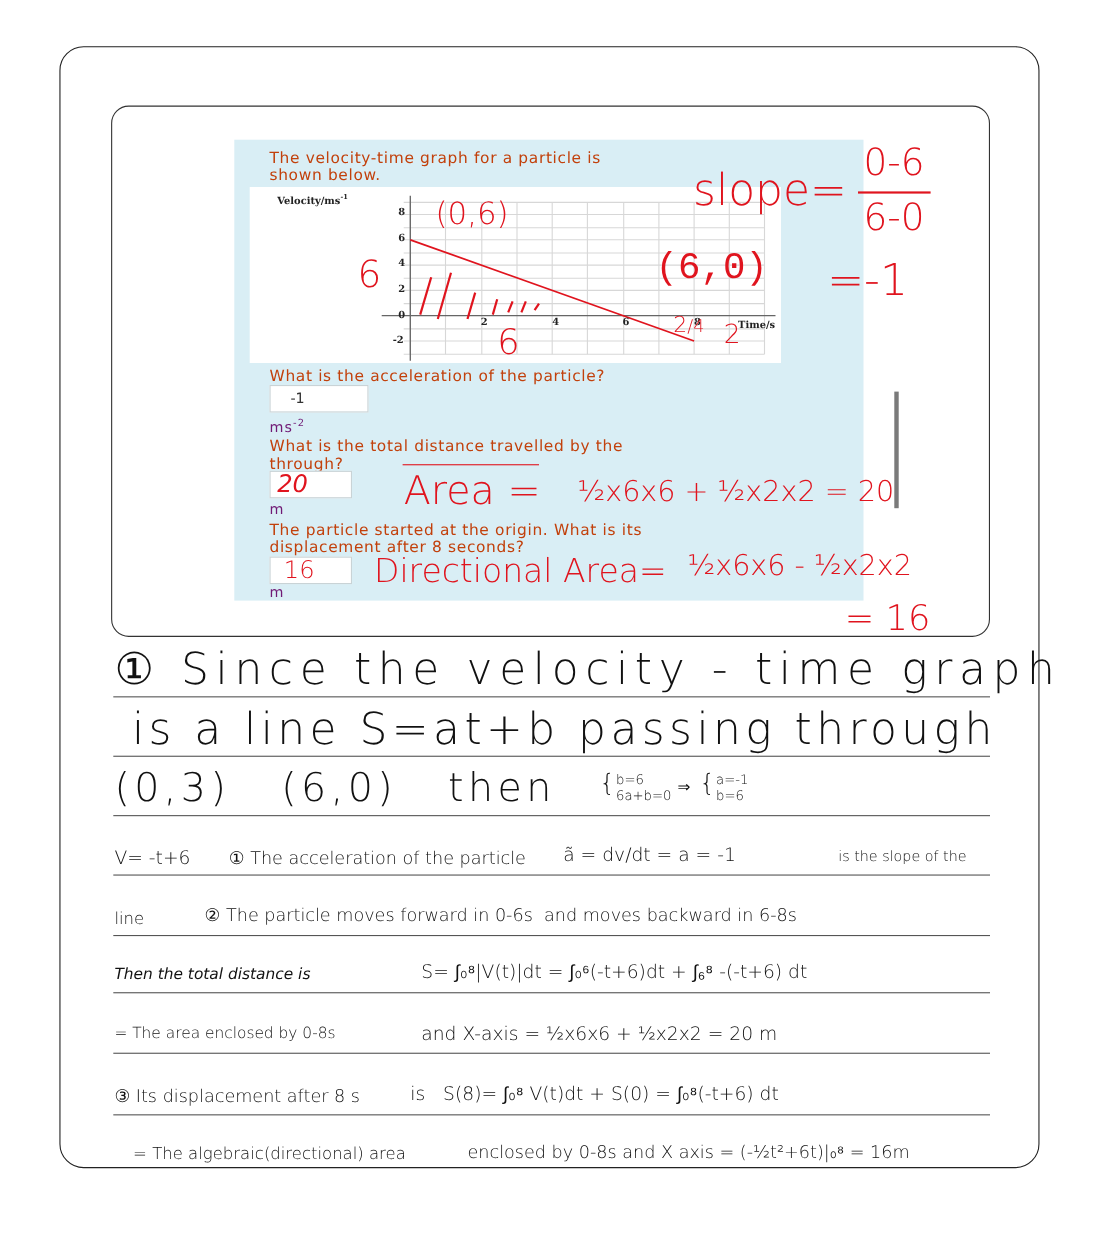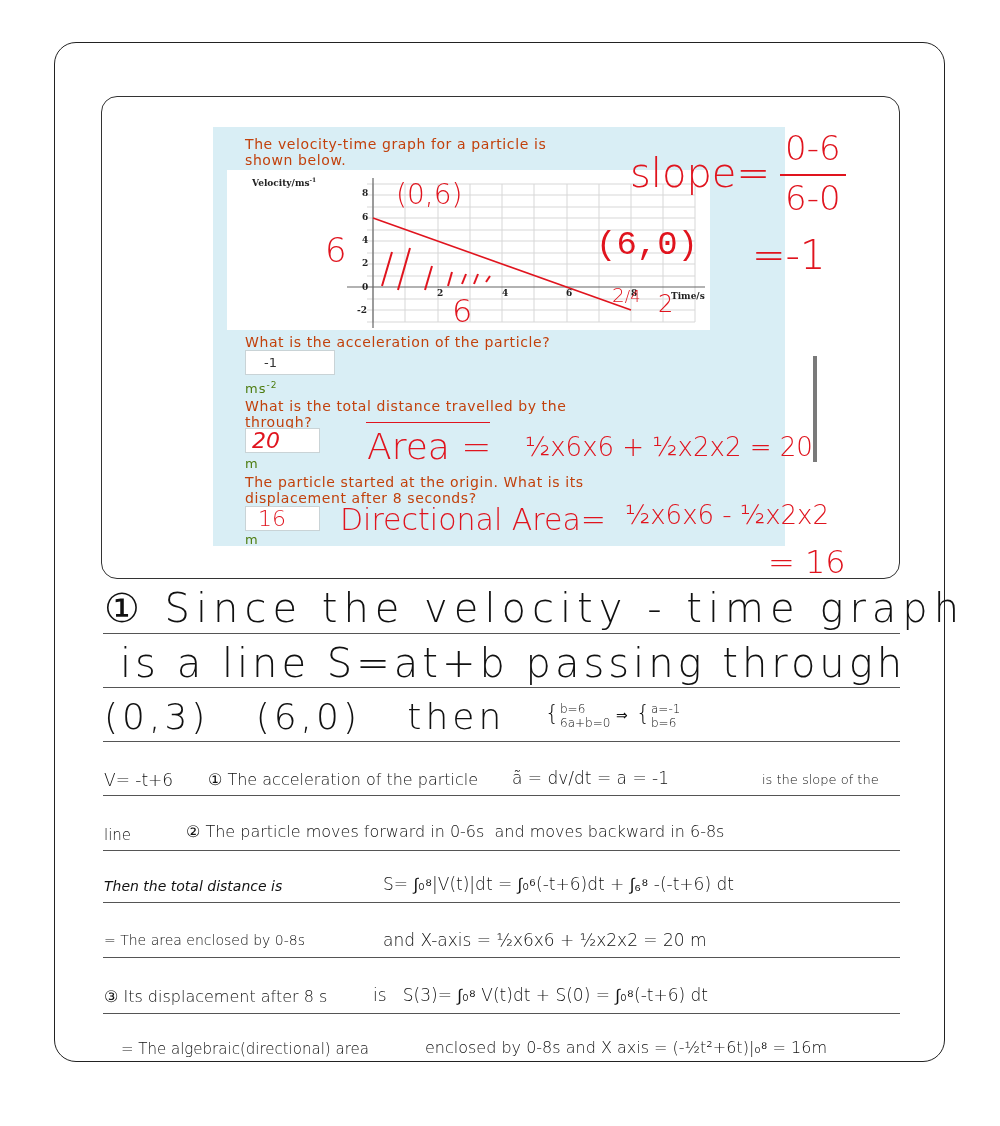--- a/index.html
+++ b/index.html
@@ -8,21 +8,21 @@
   .abs { position: absolute; }
   .outer-frame { left: 54px; top: 42px; width: 891px; height: 1020px;
                  border: 1.5px solid #222; border-radius: 22px; box-sizing: border-box; }
   .inner-card { left: 101px; top: 96px; width: 799px; height: 483px;
                 border: 1.3px solid #333; border-radius: 16px; box-sizing: border-box; background:#fff; }
   .qpanel { left: 213px; top: 127px; width: 572px; height: 419px; background: #d9eef5; }
   .qtext { color: #c2410c; font-size: 14px; letter-spacing: 0.6px; line-height: 16px;
            font-family: "DejaVu Sans", sans-serif; }
   .input-box { background: #fff; border: 1px solid #c9d3d6; box-sizing: border-box; }
   .input-val { font-size: 13px; color: #333; padding: 4px 0 0 18px; }
-  .unit { color: #4d7c0f; font-size: 13px; letter-spacing: 1px; }
+  .unit { color: #701a75; font-size: 13px; letter-spacing: 1px; }
   .chart-box { left: 227px; top: 170px; width: 483px; height: 160px; background: #fff; }
   .hw { font-family: "DejaVu Sans", sans-serif; color: #e0141e; font-weight: 300; }
   .hwb { font-family: "DejaVu Sans", sans-serif; color: #111; font-weight: 300; }
   .rule { position: absolute; left: 103px; width: 797px; height: 0; border-top: 1.3px solid #555; }
   .scrollbar { left: 813px; top: 356px; width: 4px; height: 106px; background: #7a7a7a; }
   .t-ax { font-family: "DejaVu Serif", serif; font-size: 9px; font-weight: bold; color:#222; }
 </style>
 </head>
 <body>
 
@@ -181,16 +181,16 @@
 <div class="abs hwb" style="left:104px; top:826px; font-size:15px;">line</div>
 <div class="abs hwb" style="left:186px; top:822px; font-size:16px; white-space:pre;">② The particle moves forward in 0-6s  and moves backward in 6-8s</div>
 
 <div class="abs hwb" style="left:104px; top:878px; font-size:14px;font-style:italic;">Then the total distance is</div>
 <div class="abs hwb" style="left:383px; top:874px; font-size:17px;">S= ∫₀⁸|V(t)|dt = ∫₀⁶(-t+6)dt + ∫₆⁸ -(-t+6) dt</div>
 
 <div class="abs hwb" style="left:104px; top:932px; font-size:14px;">= The area enclosed by 0-8s</div>
 <div class="abs hwb" style="left:383px; top:930px; font-size:17px;">and X-axis = ½x6x6 + ½x2x2 = 20 m</div>
 
 <div class="abs hwb" style="left:104px; top:987px; font-size:16px;text-align:right;">③ Its displacement after 8 s</div>
-<div class="abs hwb" style="left:373px; top:985px; font-size:17px; white-space:pre;">is   S(3)= ∫₀⁸ V(t)dt + S(0) = ∫₀⁸(-t+6) dt</div>
+<div class="abs hwb" style="left:373px; top:985px; font-size:17px; white-space:pre;">is   S(8)= ∫₀⁸ V(t)dt + S(0) = ∫₀⁸(-t+6) dt</div>
 
 <div class="abs hwb" style="left:121px; top:1040px; font-size:15px;">= The algebraic(directional) area</div>
 <div class="abs hwb" style="left:425px; top:1038px; font-size:16px;">enclosed by 0-8s and X axis = (-½t²+6t)|₀⁸ = 16m</div>
 
 </body></html>

